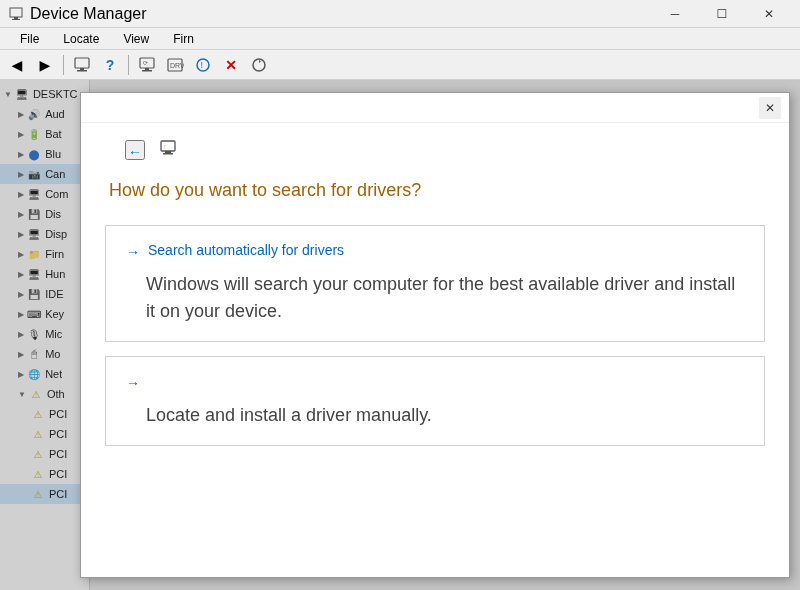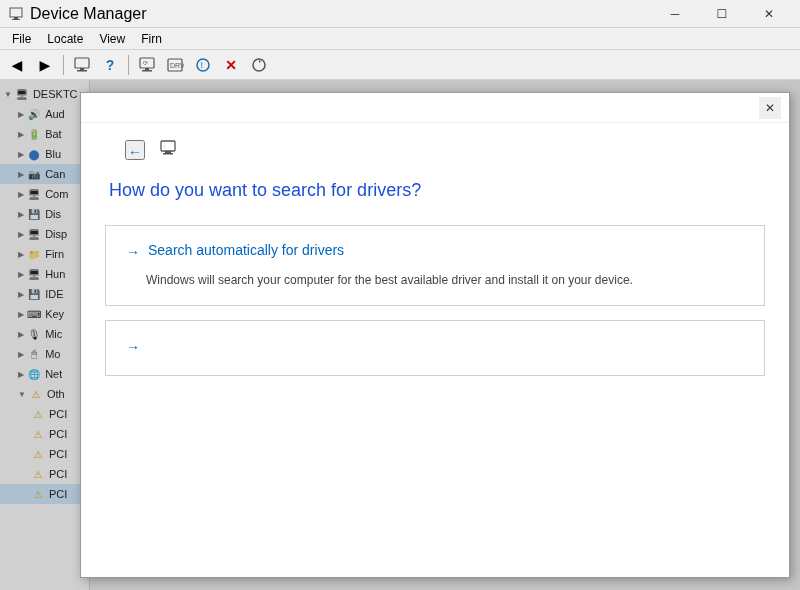--- a/index.html
+++ b/index.html
@@ -59,20 +59,21 @@
       display: flex;
       align-items: center;
       padding: 0 4px;
       border-bottom: 1px solid #d0d0d0;
     }
     .menu-item {
       padding: 2px 8px;
       font-size: 12px;
       cursor: pointer;
       color: #000;
+      margin-left: 8px;
     }
 
     
     .toolbar {
       background: #f0f0f0;
       height: 30px;
       display: flex;
       align-items: center;
       padding: 0 4px;
       border-bottom: 1px solid #d0d0d0;
@@ -228,21 +229,21 @@
       align-items: center;
       justify-content: center;
       cursor: pointer;
       color: #0067c0;
       font-size: 14px;
       margin-right: 4px;
     }
 
     .dialog-question {
       font-size: 18px;
-      color: #1d4ed8;
+      color: #a16207;
       font-weight: 300;
       margin-bottom: 24px;
       padding-left: 4px;
     }
 
     .option-card {
       border: 1px solid #d0d0d0;
       background: #fff;
       padding: 16px 20px;
       margin-bottom: 14px;
@@ -256,21 +257,21 @@
       display: flex;
       align-items: center;
       gap: 8px;
       margin-bottom: 6px;
     }
     .option-arrow {
       font-size: 14px;
       color: #0067c0;
     }
     .option-desc {
-      font-size: 12px;
+      font-size: 18px;
       color: #444;
       line-height: 1.5;
       padding-left: 20px;
       margin-top: 13px;
     }
 
     .dialog-footer {
       display: flex;
       justify-content: flex-end;
       padding: 10px 16px;
@@ -494,18 +495,19 @@
             <span class="option-arrow">→</span>
             <span>Search automatically for drivers</span>
           </div>
           <div class="option-desc">Windows will search your computer for the best available driver and install it on your device.</div>
         </div>
 
         <div class="option-card">
           <div class="option-title">
             <span class="option-arrow">→</span>
           </div>
+          <div class="option-desc">Locate and install a driver manually.</div>
         </div>
       </div>
 
     </div>
   </div>
 </div>
 
 </body></html>

